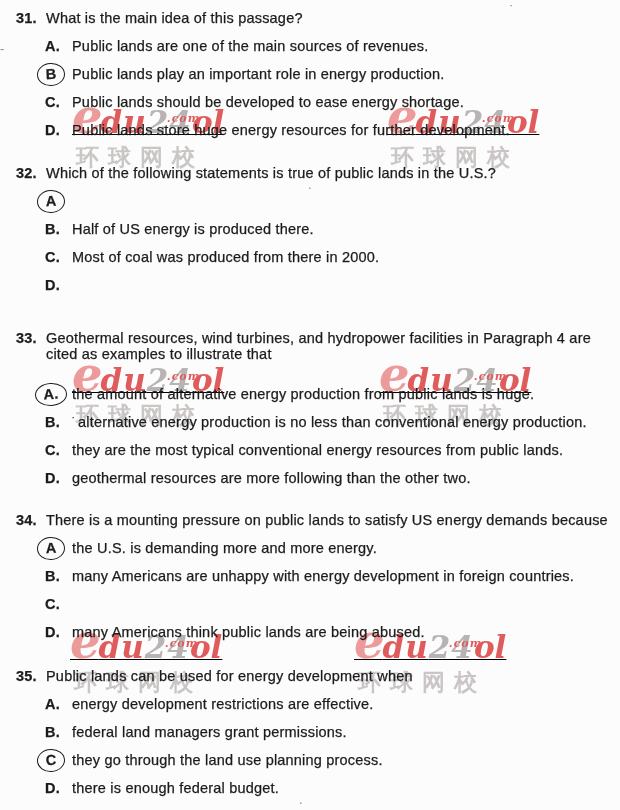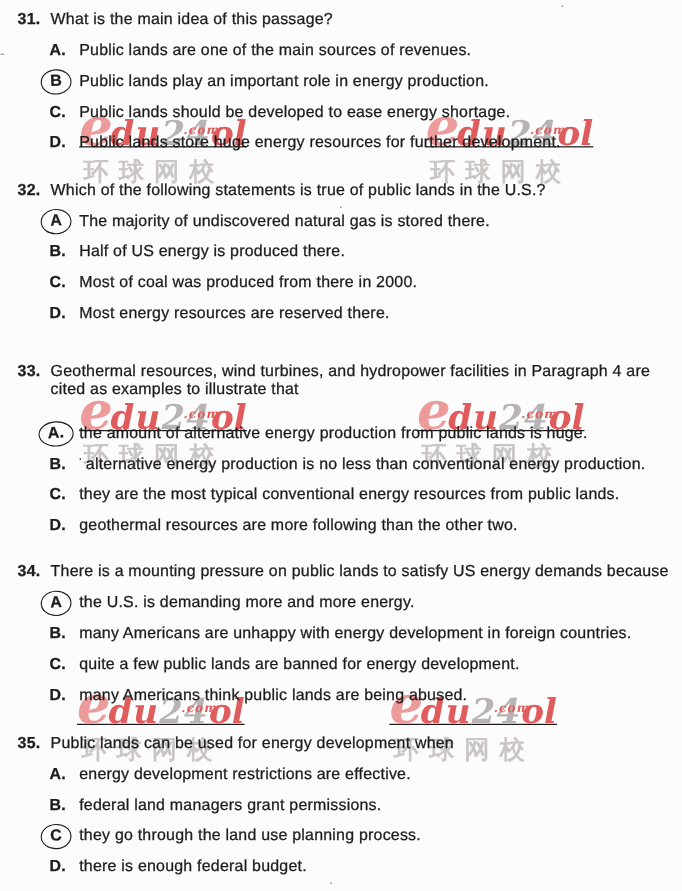--- a/index.html
+++ b/index.html
@@ -106,33 +106,31 @@
       <span class="letter">D.</span>
       <span class="otext">Public lands store huge energy resources for further development.</span>
     </div>
   </section>
 
   <section class="q" style="top:165px">
     <span class="qnum">32.</span>
     <span class="qtitle">Which of the following statements is true of public lands in the U.S.?</span>
     <div class="row" style="top:28px">
       <span class="circle">A</span>
-      <span class="otext">The majority of undiscovered natural gas is stored there.</span>
     </div>
     <div class="row" style="top:56px">
       <span class="letter">B.</span>
       <span class="otext">Half of US energy is produced there.</span>
     </div>
     <div class="row" style="top:84px">
       <span class="letter">C.</span>
       <span class="otext">Most of coal was produced from there in 2000.</span>
     </div>
     <div class="row" style="top:112px">
       <span class="letter">D.</span>
-      <span class="otext">Most energy resources are reserved there.</span>
     </div>
   </section>
 
   <section class="q" style="top:330px">
     <span class="qnum">33.</span>
     <span class="qtitle">Geothermal resources, wind turbines, and hydropower facilities in Paragraph 4 are</span>
     <span class="qtitle2">cited as examples to illustrate that</span>
     <div class="row" style="top:56px">
       <span class="circle wide">A.</span>
       <span class="otext">the amount of alternative energy production from public lands is huge.</span>
@@ -157,21 +155,20 @@
     <div class="row" style="top:28px">
       <span class="circle">A</span>
       <span class="otext">the U.S. is demanding more and more energy.</span>
     </div>
     <div class="row" style="top:56px">
       <span class="letter">B.</span>
       <span class="otext">many Americans are unhappy with energy development in foreign countries.</span>
     </div>
     <div class="row" style="top:84px">
       <span class="letter">C.</span>
-      <span class="otext">quite a few public lands are banned for energy development.</span>
     </div>
     <div class="row" style="top:112px">
       <span class="letter">D.</span>
       <span class="otext">many Americans think public lands are being abused.</span>
     </div>
   </section>
 
   <section class="q" style="top:668px">
     <span class="qnum">35.</span>
     <span class="qtitle">Public lands can be used for energy development when</span>

